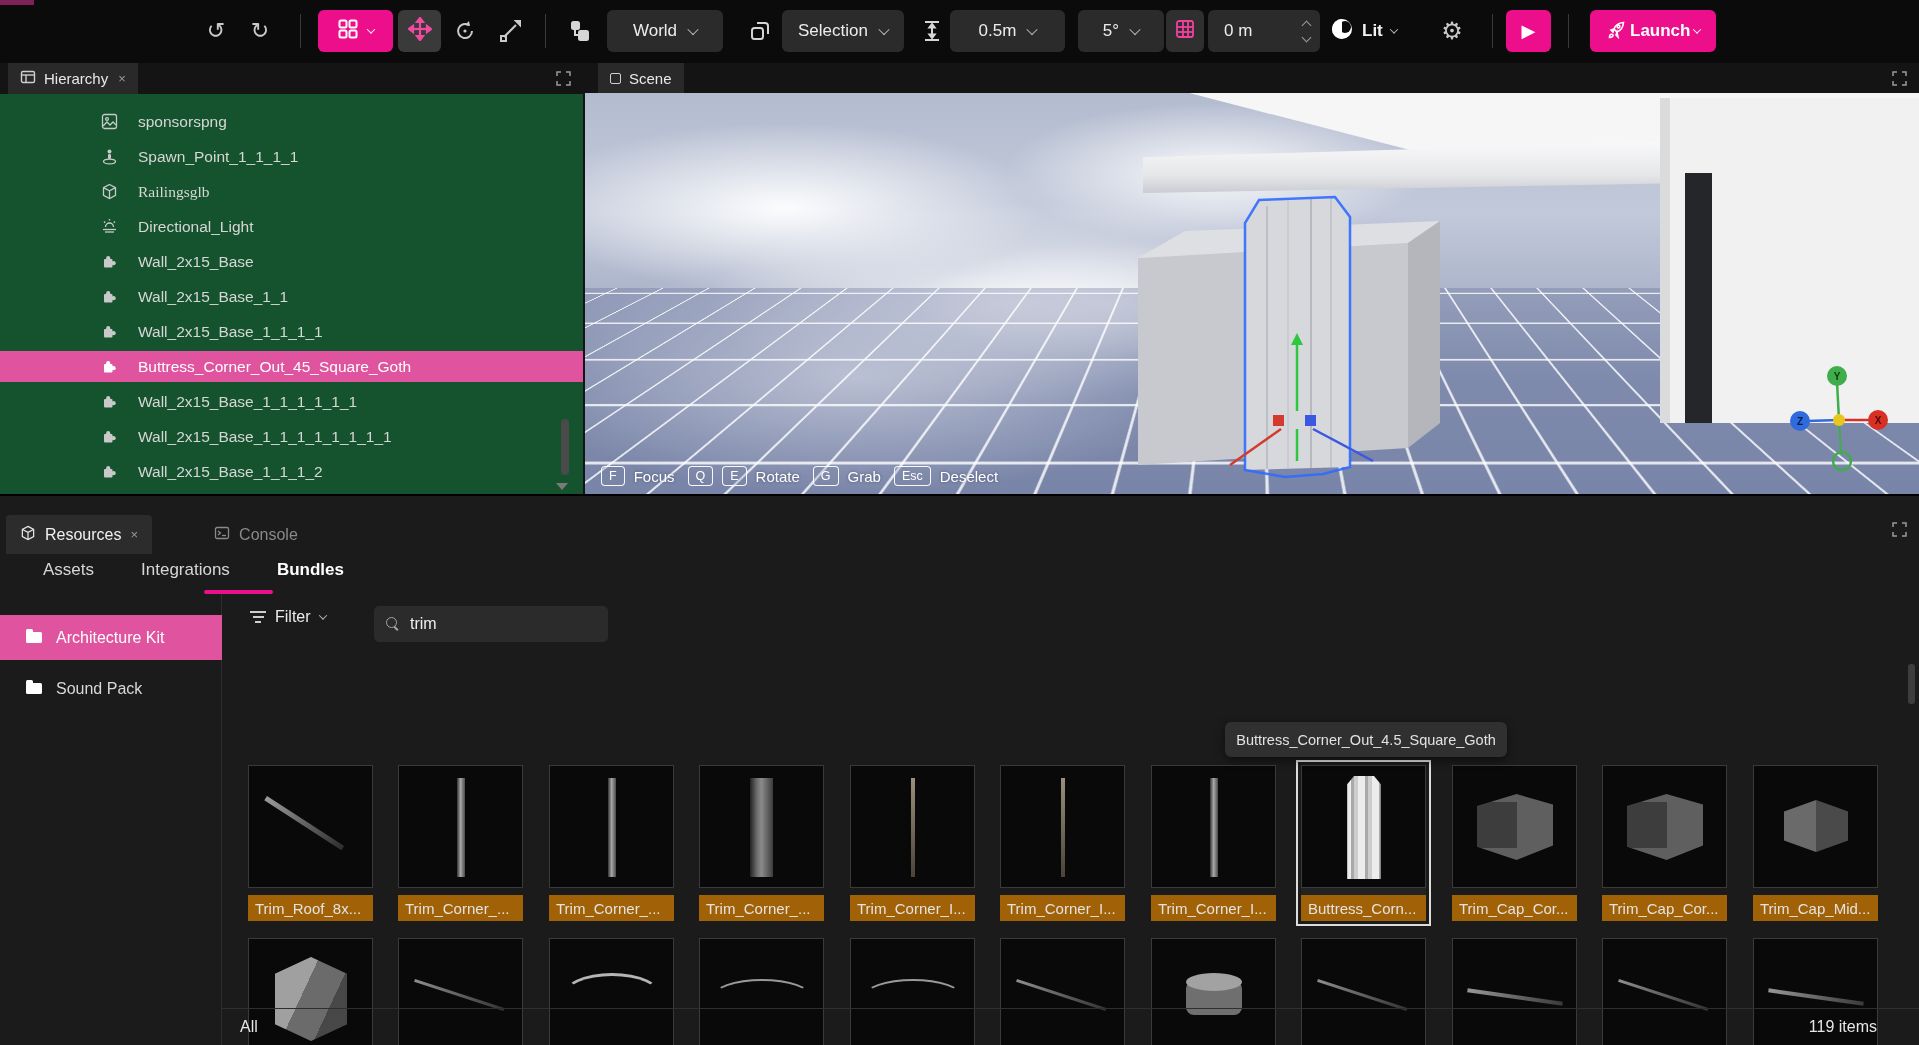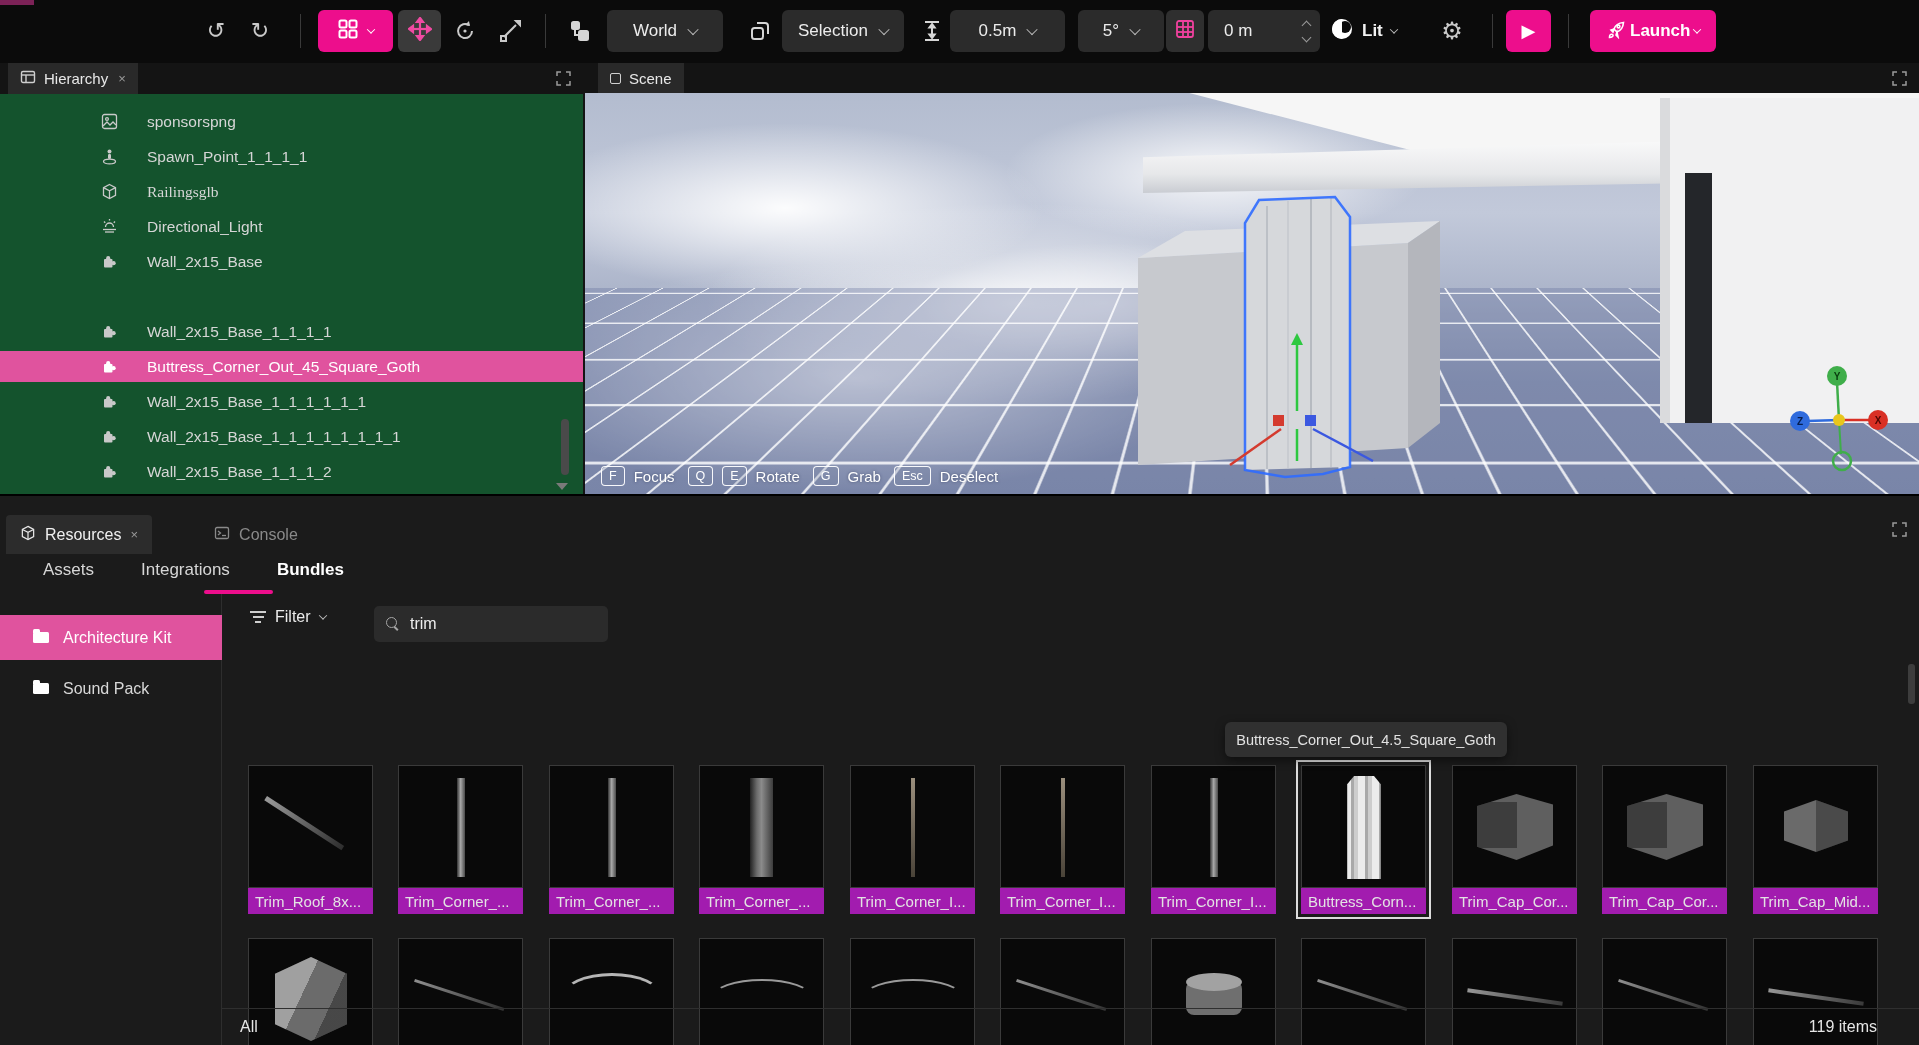--- a/index.html
+++ b/index.html
@@ -26,21 +26,21 @@
   .launch { gap:4px; padding:0 16px; font-weight:bold; font-size:17px; color:#ffffff; display:flex; align-items:center; }
   .lit-group { display:flex; align-items:center; gap:8px; font-size:17px; font-weight:bold; color:#f2f2f2; }
 
   
   .hier { position:absolute; left:0; top:63px; width:583px; height:431px; background:#14532d; }
   .panel-tabrow { position:absolute; left:0; top:0; right:0; height:31px; background:#141414; display:flex; align-items:flex-end; }
   .ptab { height:31px; background:#292929; display:flex; align-items:center; gap:8px; padding:0 12px; font-size:15px; color:#e8e8e8; }
   .ptab .x { color:#9a9a9a; font-size:13px; margin-left:2px; }
   .expand-ic { position:absolute; right:12px; top:8px; width:15px; height:15px; }
   .tree { position:absolute; left:0; top:31px; right:0; bottom:0; overflow:hidden; }
-  .trow { position:absolute; left:0; width:100%; height:31px; display:flex; align-items:center; padding-left:100px; gap:29px; font-size:15.5px; color:#d6d6d6; white-space:nowrap; }
+  .trow { position:absolute; left:0; width:100%; height:31px; display:flex; align-items:center; padding-left:100px; gap:20px; font-size:15.5px; color:#d6d6d6; white-space:nowrap; }
   .trow.sel { background:#e0539e; color:#fff; }
   .ticon { width:18px; height:18px; flex:0 0 18px; display:flex; align-items:center; justify-content:center; }
   .vthumb { position:absolute; right:14px; top:325px; width:8px; height:56px; border-radius:4px; background:#4a4a4a; }
   .scroll-dn { position:absolute; right:15px; bottom:4px; width:0; height:0; border-left:6px solid transparent; border-right:6px solid transparent; border-top:7px solid #7a7a7a; }
 
   
   .scenewrap { position:absolute; left:585px; top:63px; width:1334px; height:431px; background:#fca5a5; }
   .viewport { position:absolute; left:0; top:30px; width:1334px; height:401px; overflow:hidden;
     background:linear-gradient(180deg,#b3bccf 0%,#c2c9da 30%,#a9b2c8 52%,#8e99b6 72%,#8792b0 100%); }
   .clouds { position:absolute; inset:0;
@@ -76,37 +76,37 @@
   .res-tabs { position:absolute; left:0; top:8px; right:0; height:50px; display:flex; align-items:flex-end; padding-left:6px;gap:26px; }
   .res-tab { height:39px; display:flex; align-items:center; gap:9px; padding:0 14px; font-size:16px; }
   .res-tab.active { background:#2c2c2c; color:#f0f0f0; border-radius:4px 4px 0 0; }
   .res-tab.inactive { color:#8a8a8a; }
   .navrow { position:absolute; left:0; top:50px; right:0; height:48px; display:flex; align-items:center; gap:0;margin-left:20px; }
   .navitem { font-size:17px; color:#d6d6d6; position:relative; }
   .navitem.active { color:#fff; font-weight:bold; }
   .nav-underline { position:absolute; left:204px; top:94px; width:69px; height:4px; background:#ed0e8c; border-radius:2px; }
   .res-body { position:absolute; left:0; top:98px; right:0; bottom:0; }
   .res-side { position:absolute; left:0; top:0; width:222px; bottom:0; border-right:1px solid #2e2e2e; }
-  .srow { position:absolute; left:0; width:222px; height:45px; display:flex; align-items:center; gap:14px; padding-left:33px; font-size:16px; color:#d8d8d8; }
+  .srow { position:absolute; left:0; width:222px; height:45px; display:flex; align-items:center; gap:14px; padding-left:26px; font-size:16px; color:#d8d8d8; }
   .srow.sel { background:#e0539e; color:#fff; }
   .folder { position:relative; width:16px; height:11px; background:#fff; border-radius:1.5px; flex:0 0 16px; }
   .folder::before { content:""; position:absolute; left:0; top:-3px; width:7px; height:4px; background:#fff; border-radius:1.5px 1.5px 0 0; }
   .ctrlrow { position:absolute; left:222px; top:0; right:0; height:60px; }
   .filterbtn { position:absolute; left:28px; top:14px; display:flex; align-items:center; gap:9px; font-size:16px; color:#ececec; }
   .f-ic { display:flex; flex-direction:column; gap:3px; }
   .f-ic i { display:block; height:2px; background:#cfcfcf; }
   .searchbox { position:absolute; left:152px; top:12px; width:234px; height:36px; background:#2b2b2b; border-radius:5px; display:flex; align-items:center; gap:10px; padding:0 12px; }
   .mag { position:relative; width:14px; height:14px; flex:0 0 14px; }
   .mag::before { content:""; position:absolute; left:0; top:0; width:9px; height:9px; border:1.8px solid #a5a5a5; border-radius:50%; }
   .mag::after { content:""; position:absolute; left:9px; top:9px; width:5px; height:1.8px; background:#a5a5a5; transform:rotate(45deg); transform-origin:0 0; }
   .searchbox input { background:transparent; border:none; outline:none; color:#efefef; font-size:16px; font-family:"Liberation Sans",sans-serif; width:170px; }
   .tooltip { position:absolute; left:1225px; top:128px; width:282px; height:35px; background:#303030; border-radius:6px; box-shadow:0 3px 10px rgba(0,0,0,.5); display:flex; align-items:center; justify-content:center; font-size:14.5px; color:#e2e2e2; z-index:5; }
   .card { position:absolute; width:125px; }
   .thumb { position:relative; width:125px; height:123px; background:#090909; border:1px solid #3a3a3a; overflow:hidden; }
-  .clabel { margin-top:0; height:26px; background:#a21caf; display:flex; align-items:center; padding:0 7px; font-size:15px; color:#e3e3e3; white-space:nowrap; overflow:hidden; }
+  .clabel { margin-top:7px; height:26px; background:#a16207; display:flex; align-items:center; padding:0 7px; font-size:15px; color:#e3e3e3; white-space:nowrap; overflow:hidden; }
   .card.sel { outline:2px solid #dcdcdc; outline-offset:3px; background:#232323; }
   .footer { position:absolute; left:222px; right:0; bottom:0; height:37px; border-top:1px solid #2f2f2f; display:flex; align-items:center; justify-content:space-between; padding:0 42px 0 18px; font-size:16px; }
   .gridscroll { position:absolute; right:4px; top:70px; width:7px; height:40px; background:#3d3d3d; border-radius:3px; }
 
   
   .sh { position:absolute; }
   .sh-diag { left:18px; top:30px; width:92px; height:5px; background:linear-gradient(90deg,#9a9a9a,#2e2e2e); transform:rotate(33deg); transform-origin:0 0; }
   .sh-diag-thin { left:16px; top:40px; width:94px; height:3px; background:linear-gradient(90deg,#8e8e8e,#333); transform:rotate(18deg); transform-origin:0 0; }
   .sh-vbar { left:58px; top:12px; width:8px; height:99px; background:linear-gradient(90deg,#333,#a8a8a8 45%,#4a4a4a); }
   .sh-vline { left:60px; top:12px; width:3.5px; height:99px; background:linear-gradient(180deg,#9b8f7d,#4a4338); }
@@ -376,20 +376,32 @@
             <svg width="17" height="17" viewBox="0 0 17 17">
               <g fill="#c9c9c9">
                 <rect x="3" y="6" width="8.5" height="8.5" rx="1"></rect>
                 <circle cx="7.2" cy="5.2" r="2.1"></circle>
                 <circle cx="12.6" cy="10.2" r="2.1"></circle>
               </g>
             </svg>
           </span>
         <span>Wall_2x15_Base</span>
       </div>
+      <div class="trow" style="top:187px;">
+        <span class="ticon">
+            <svg width="17" height="17" viewBox="0 0 17 17">
+              <g fill="#c9c9c9">
+                <rect x="3" y="6" width="8.5" height="8.5" rx="1"></rect>
+                <circle cx="7.2" cy="5.2" r="2.1"></circle>
+                <circle cx="12.6" cy="10.2" r="2.1"></circle>
+              </g>
+            </svg>
+          </span>
+        <span>Wall_2x15_Base_1_1</span>
+      </div>
       <div class="trow" style="top:222px;">
         <span class="ticon">
             <svg width="17" height="17" viewBox="0 0 17 17">
               <g fill="#c9c9c9">
                 <rect x="3" y="6" width="8.5" height="8.5" rx="1"></rect>
                 <circle cx="7.2" cy="5.2" r="2.1"></circle>
                 <circle cx="12.6" cy="10.2" r="2.1"></circle>
               </g>
             </svg>
           </span>

